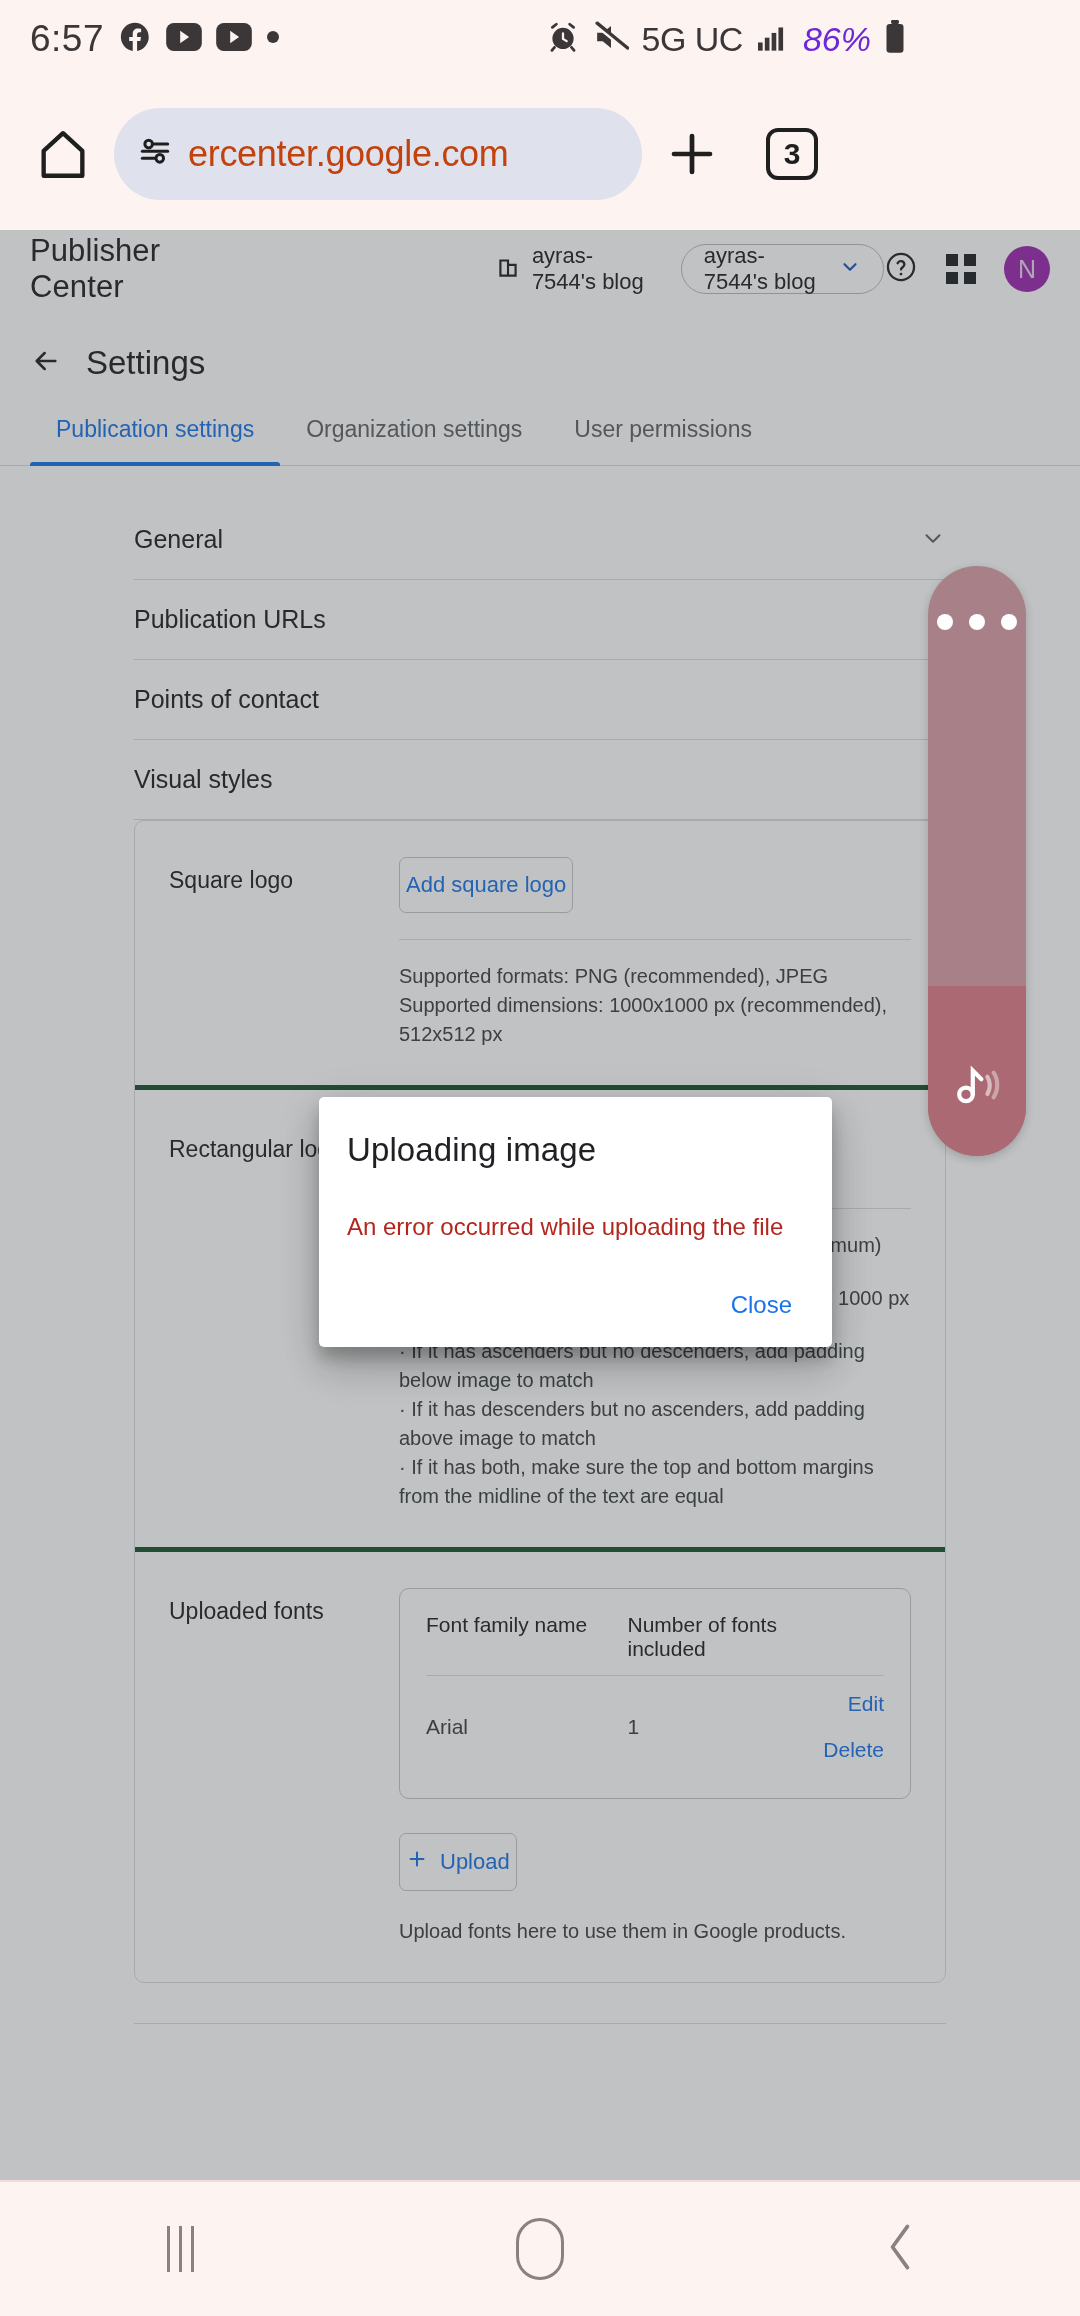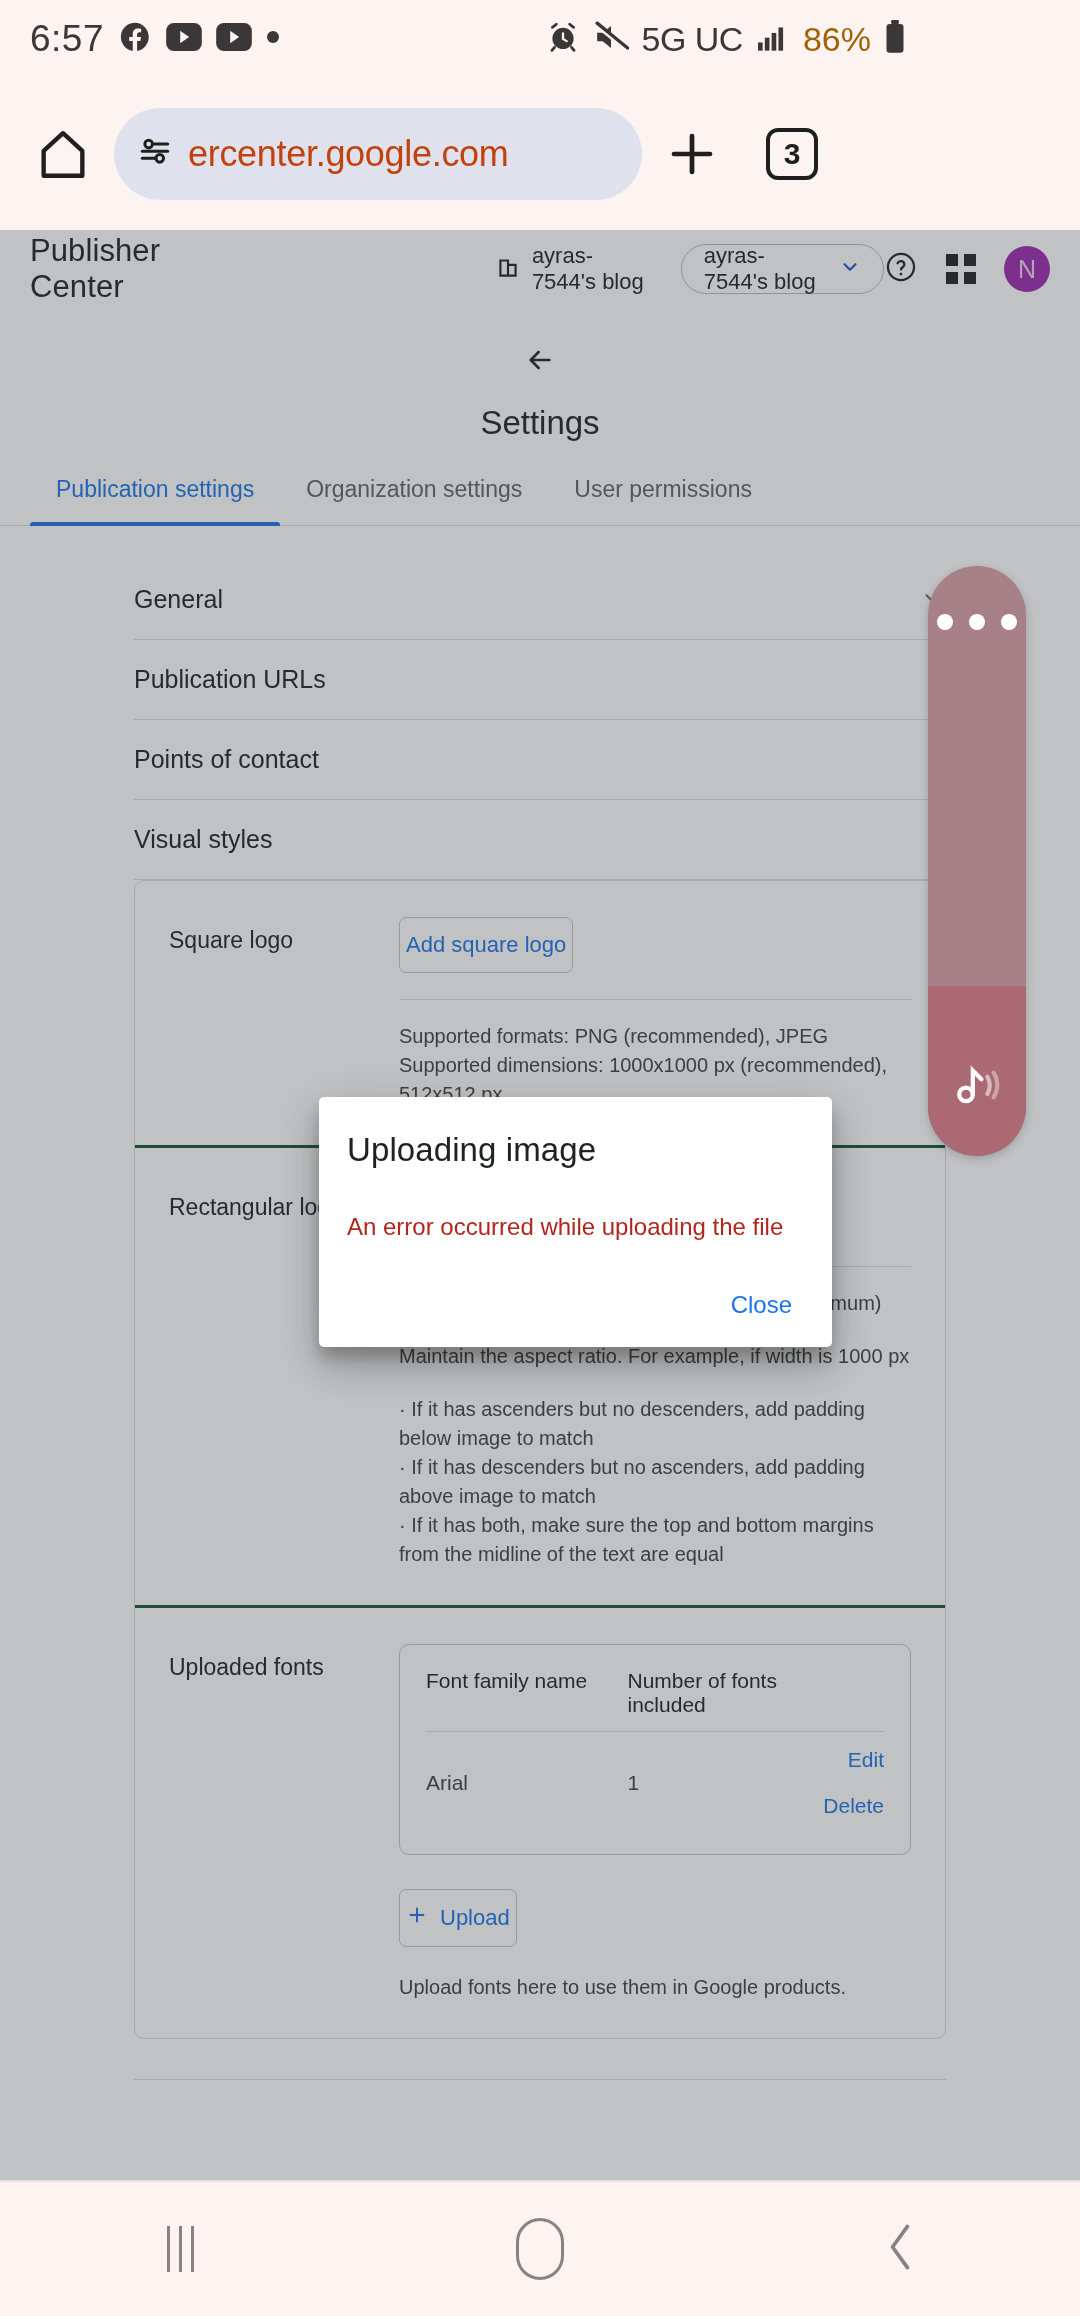--- a/index.html
+++ b/index.html
@@ -15,21 +15,21 @@
   .statusbar{
     position:absolute; top:0; left:0; width:936px; height:78px;
     background:#fdf3f1;
     display:flex; align-items:center; justify-content:space-between;
     padding:0 30px 0 30px;
   }
   .sb-left{ display:flex; align-items:center; gap:14px; }
   .sb-time{ font-size:37px; color:#3b3738; letter-spacing:.5px; }
   .sb-right{ display:flex; align-items:center; gap:13px; }
   .sb-net{ font-size:34px; color:#3b3738; letter-spacing:-.5px;}
-  .sb-batt{ font-size:34px; color:#a16207; }
+  .sb-batt{ font-size:34px; color:#6d28d9;font-style:italic; }
 
   
   .browserbar{
     position:absolute; top:78px; left:0; width:1080px; height:152px;
     background:#fdf3f1;
     display:flex; align-items:center;
     padding:0 22px;
   }
   .home-btn{ width:82px; display:flex; justify-content:center; align-items:center; }
   .omnibox{
@@ -78,21 +78,21 @@
   .pc-chip-label{ font-size:22px; color:#202124; }
   .pc-icons{ margin-left:auto; display:flex; align-items:center; gap:28px;}
   .avatar{
     width:46px;height:46px;border-radius:50%;background:#9c27b0;
     display:flex;align-items:center;justify-content:center;
     color:#e8d3ee;font-size:25px;
   }
   .grid-icon{display:grid;grid-template-columns:12px 12px;grid-template-rows:12px 12px;gap:6px;}
   .grid-icon i{background:#202124;display:block;width:12px;height:12px;}
 
-  .settings-row{ padding:36px 30px 0 30px; display:flex; align-items:center; gap:24px;flex-direction:column;}
+  .settings-row{ padding:36px 30px 0 30px; display:flex; align-items:center; gap:24px;}
   .settings-title{ font-size:33px; color:#202124; }
 
   .tabs{
     display:flex; gap:0; padding:0 30px; margin-top:34px;
     border-bottom:1px solid #dadce0;
   }
   .tab{
     font-size:23px; color:#5f6368; padding:0 26px 22px 26px;
     position:relative; white-space:nowrap;
   }
@@ -109,21 +109,21 @@
     border-bottom:1px solid #dadce0;
   }
   .acc-row:first-child{ margin-top:34px;}
   .acc-label{ font-size:25px; color:#202124; }
 
   .card{
     border:1px solid #dadce0; border-radius:10px; margin-top:0;
     overflow:hidden;
   }
   .card-sec{
-    display:flex; padding:36px 34px; border-bottom:3px solid #14532d;
+    display:flex; padding:36px 34px; border-bottom:5px solid #14532d;
   }
   .card-sec:last-child{border-bottom:none;}
   .sec-label{ width:230px; font-size:23px; color:#202124; padding-top:10px;}
   .sec-body{ flex:1; }
   .outline-btn{
     display:inline-flex;align-items:center;gap:12px;
     border:1px solid #c3c7cb; border-radius:7px;
     padding:14px 6px; font-size:22px; color:#1a73e8; background:transparent;
   }
   .hr{ height:1px; background:#dadce0; margin:26px 0 22px 0;}

